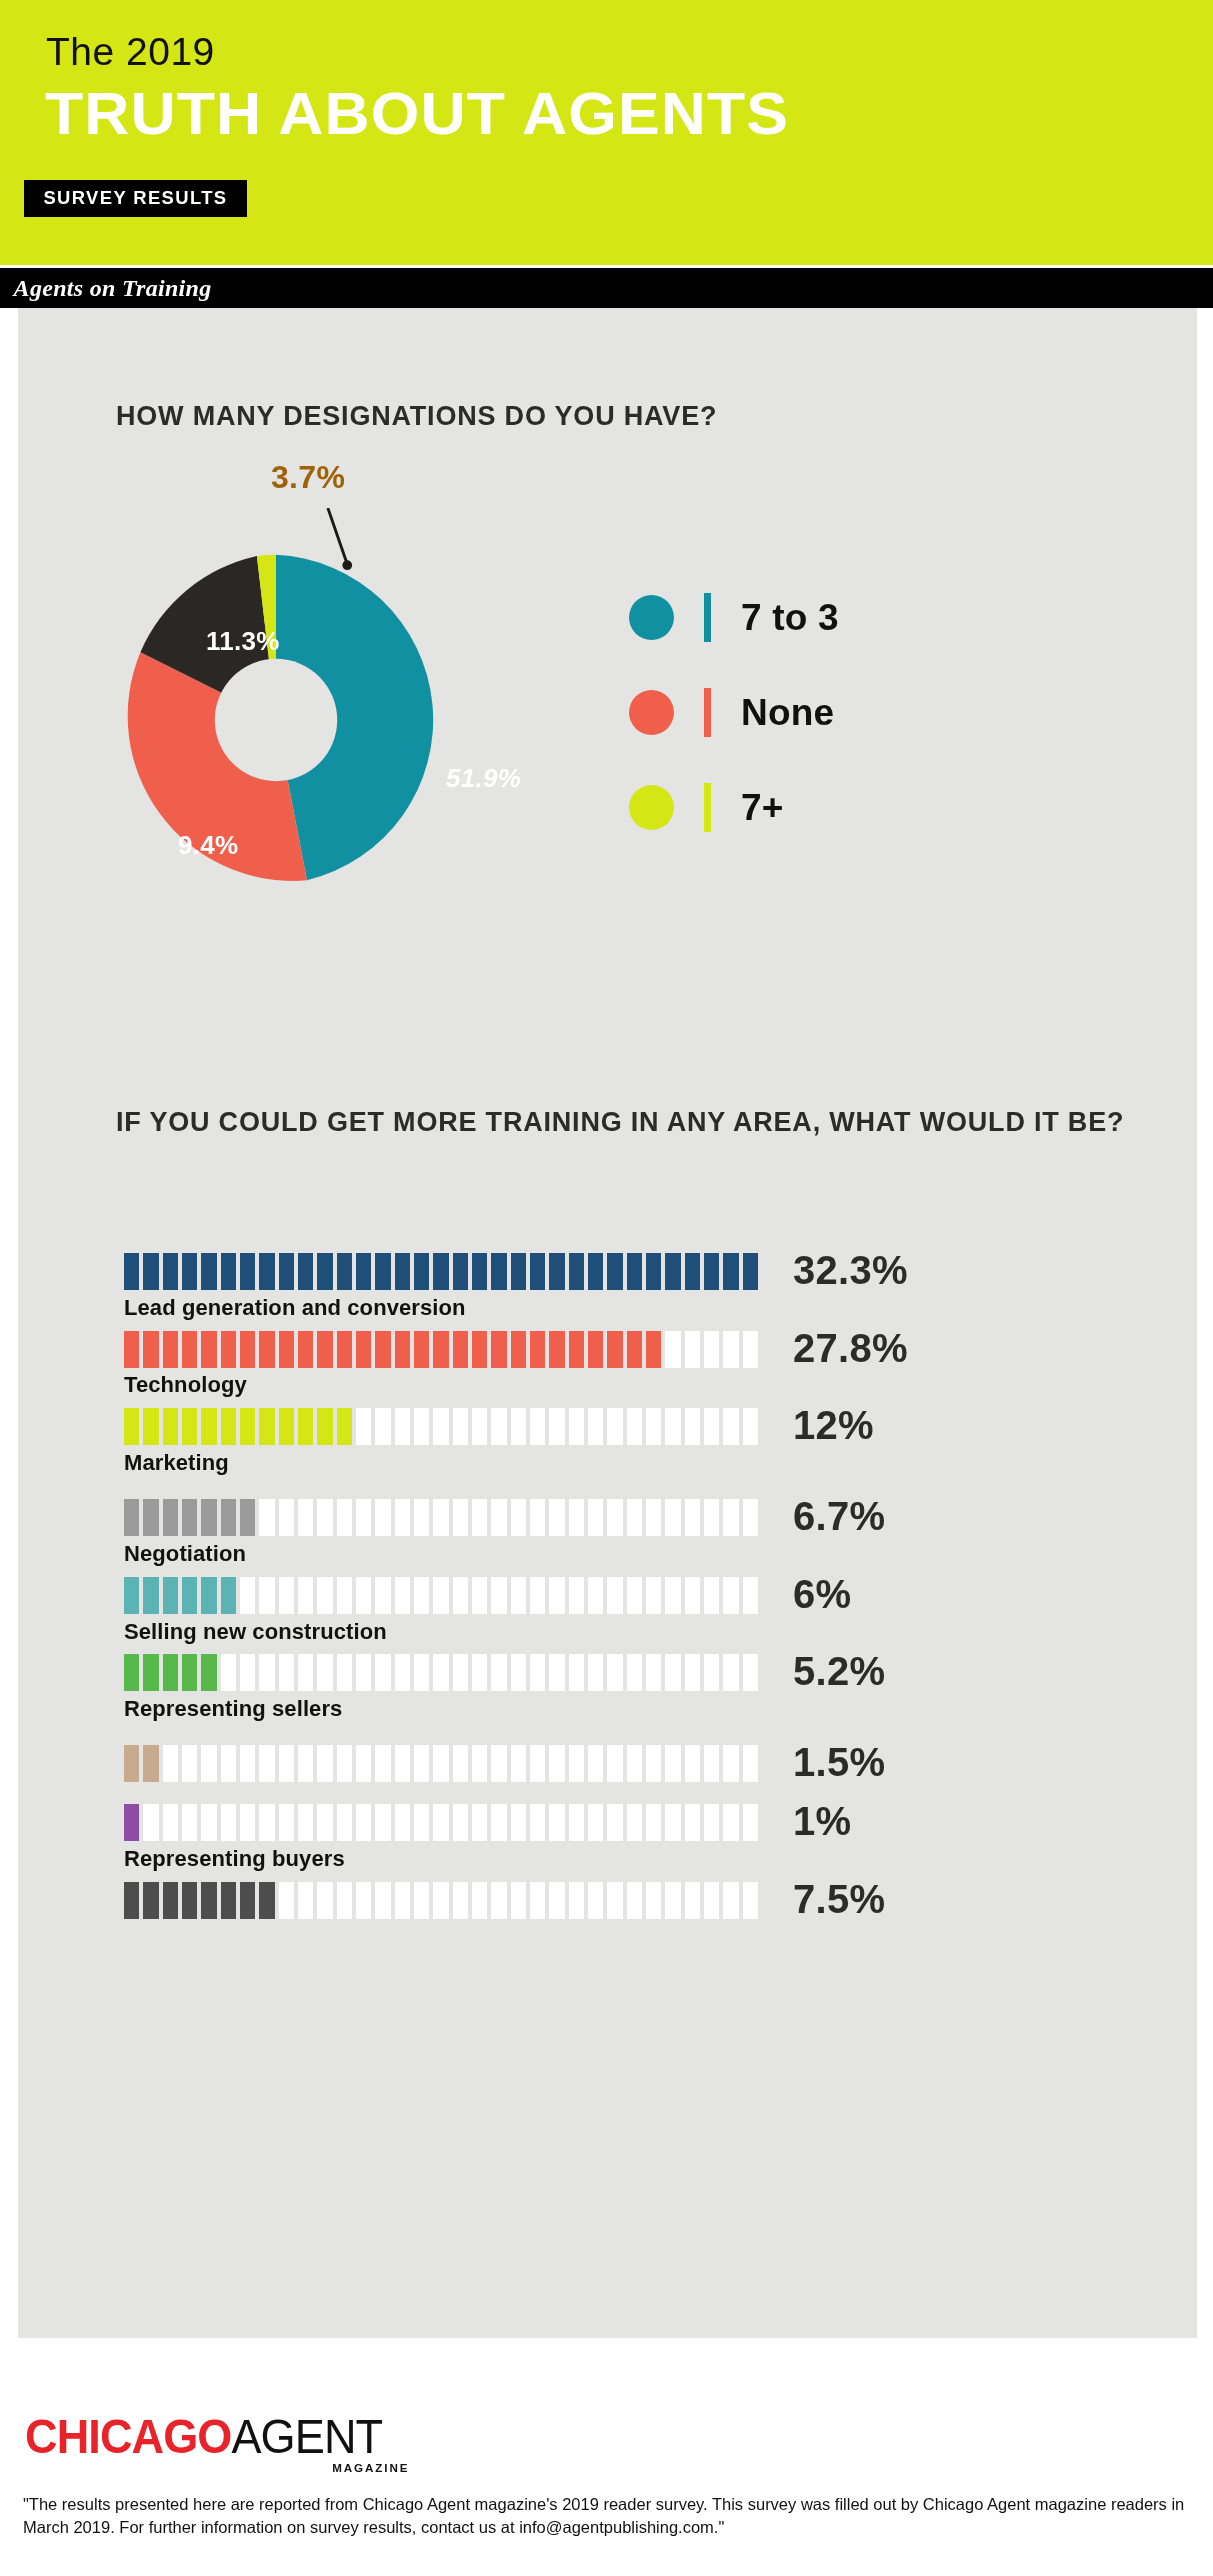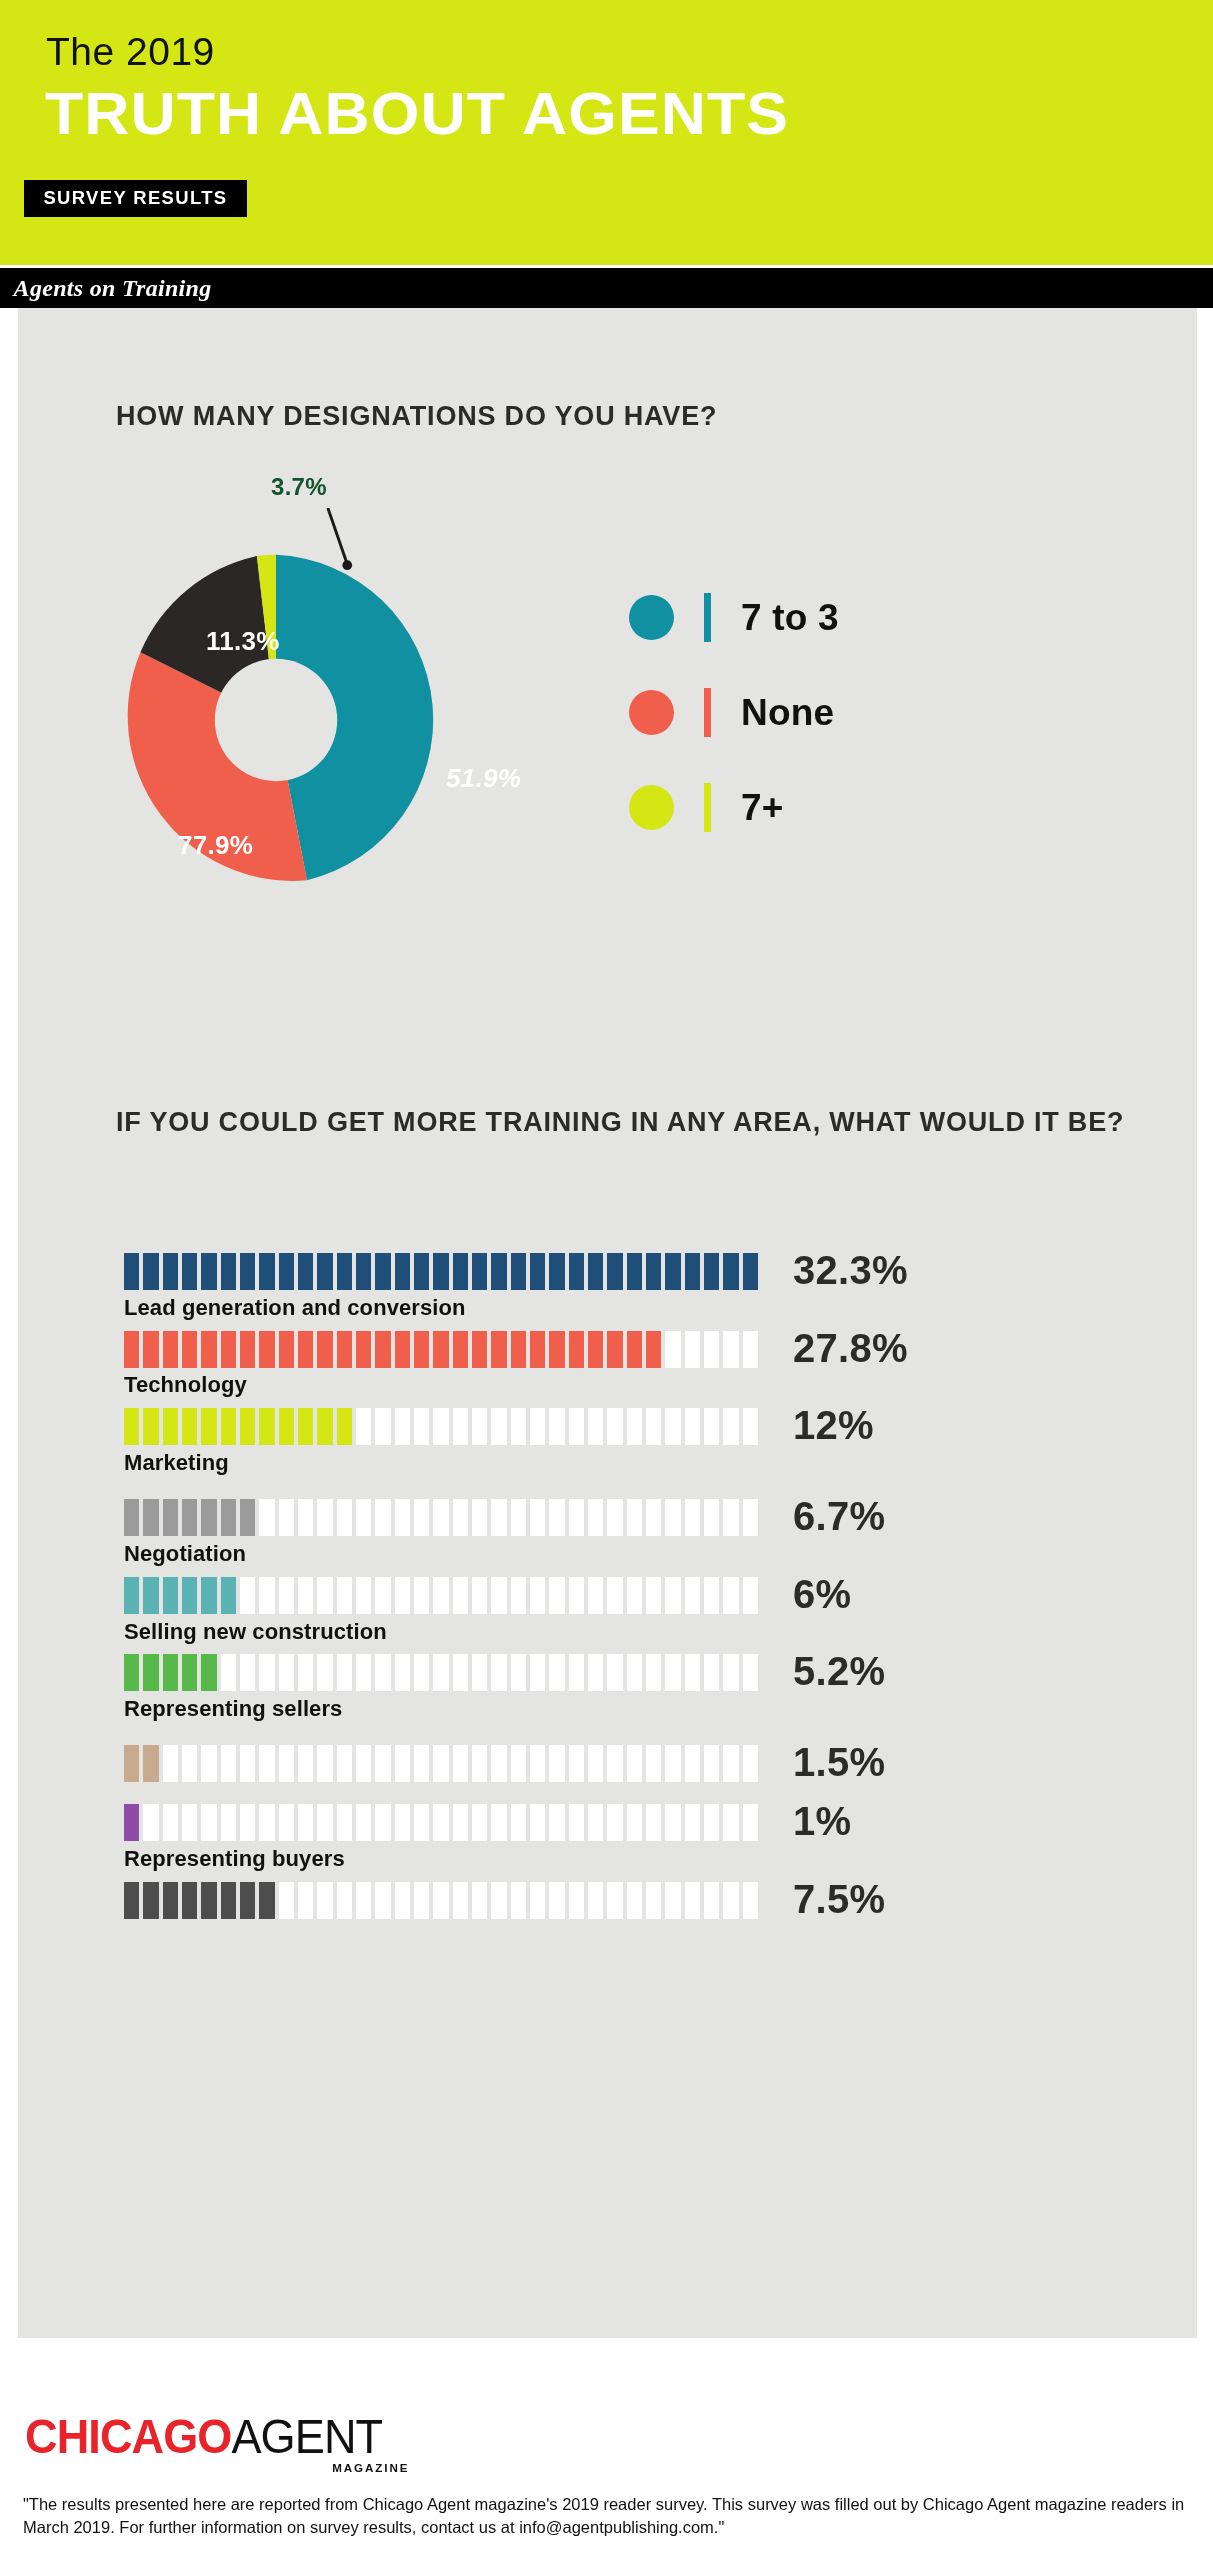--- a/index.html
+++ b/index.html
@@ -58,22 +58,22 @@
   }
 
   
   .q1-title {
     position:absolute; left:116px; top:403px;
     font-size:27px; font-weight:bold; color:#2b2b2b;
     letter-spacing:0.8px; line-height:1;
   }
   .donut-wrap { position:absolute; left:105px; top:549px; width:342px; height:342px; }
   .donut-label-37 {
-    position:absolute; left:271px; top:473px;
-    font-size:24px; font-weight:bold; color:#14532d; letter-spacing:0.3px;
+    position:absolute; left:271px; top:459px;
+    font-size:32px; font-weight:bold; color:#a16207; letter-spacing:0.3px;
   }
   .leader-line { position:absolute; left:320px; top:508px; width:39px; height:64px; }
 
   .slice-pct {
     position:absolute; font-size:26px; font-weight:bold; color:#ffffff;
     letter-spacing:0.3px;
   }
   .pct-519 { left:446px; top:763px;font-style:italic; }
   .pct-331 { left:178px; top:830px; }
   .pct-113 { left:206px; top:626px;text-align:center; }
@@ -177,21 +177,21 @@
 
       <path fill="#2b2725" d="M176,176 L36.46,106.16 A170,170 0 0 1 156.33,7.15 Z"></path>
 
       <path fill="#d4e715" d="M176,176 L156.33,7.15 A170,170 0 0 1 176,6 Z"></path>
 
       <circle cx="176" cy="176" r="63" fill="#e4e4e2"></circle>
     </svg>
   </div>
 
   <div class="slice-pct pct-519">51.9%</div>
-  <div class="slice-pct pct-331">77.9%</div>
+  <div class="slice-pct pct-331">9.4%</div>
   <div class="slice-pct pct-113">11.3%</div>
 
   <div class="legend">
     <div class="legend-row">
       <div class="legend-dot" style="background:#1090a0"></div>
       <div class="legend-tick" style="background:#1090a0"></div>
       <div class="legend-label">7 to 3</div>
     </div>
     <div class="legend-row">
       <div class="legend-dot" style="background:#ef5f4c"></div>

